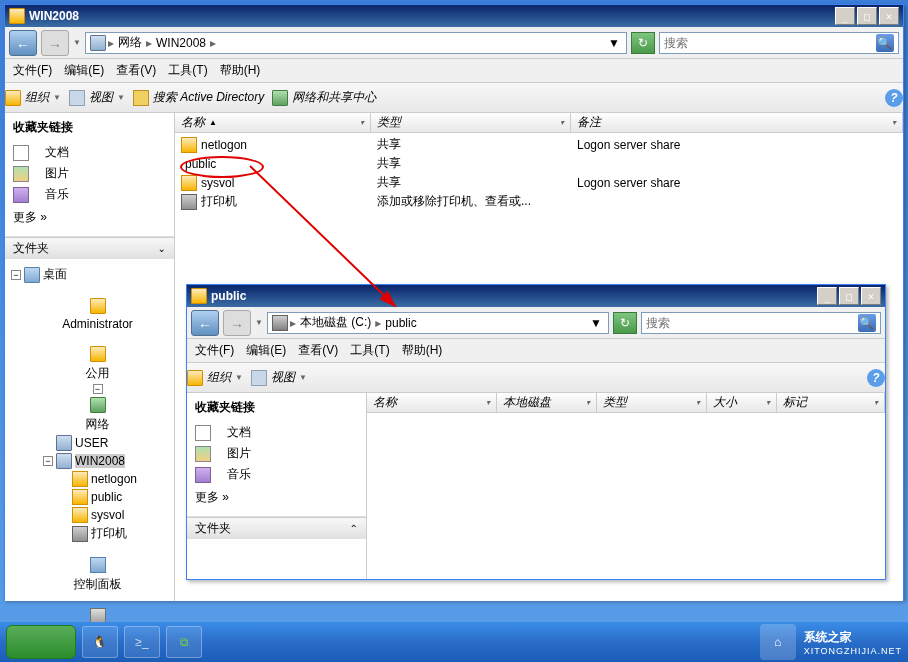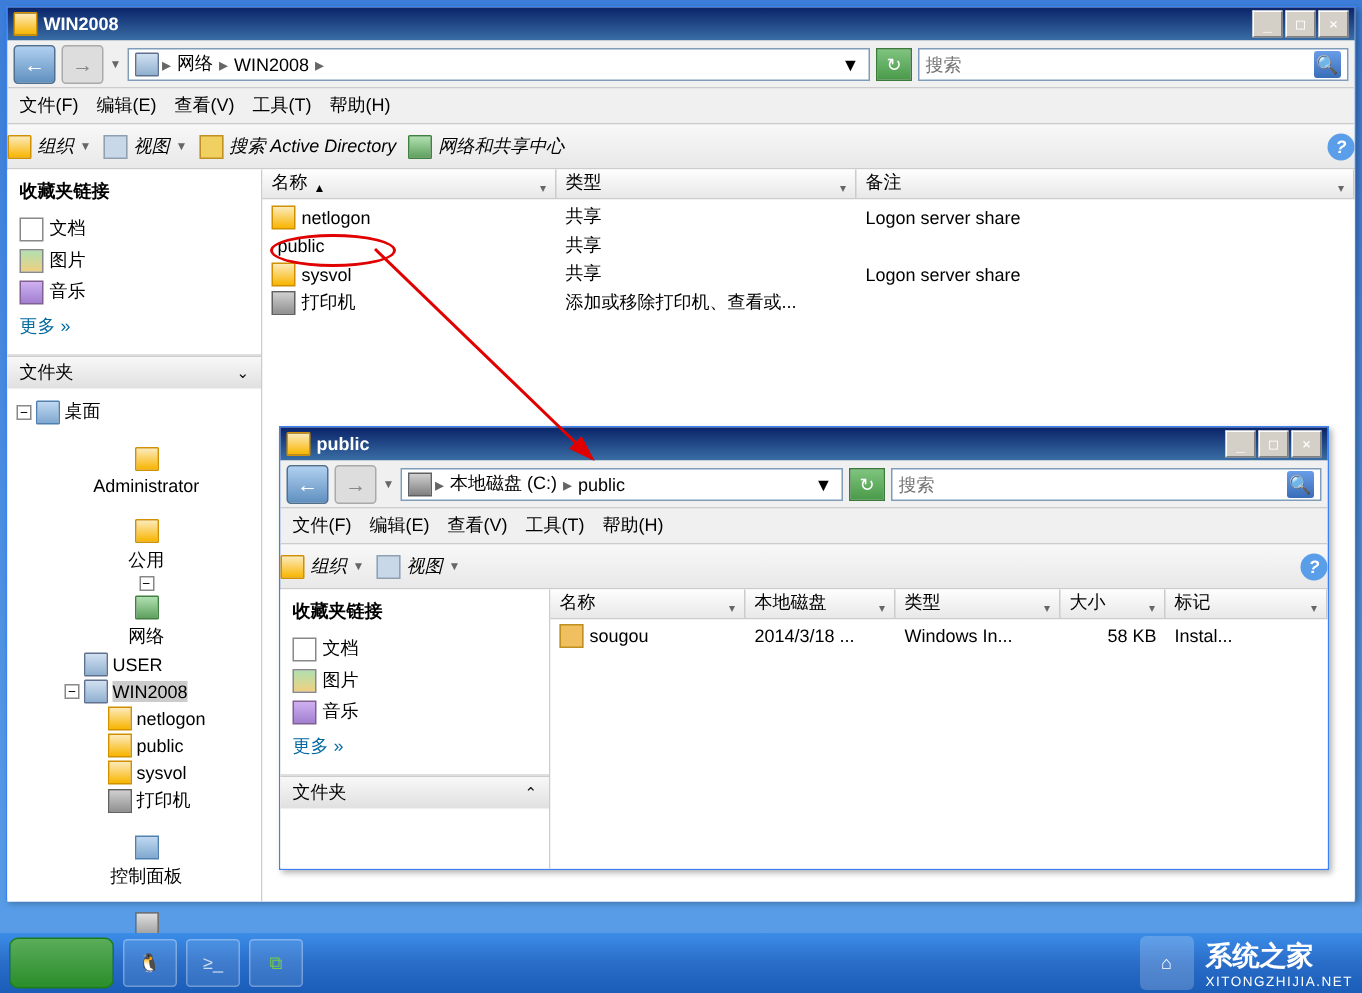--- a/index.html
+++ b/index.html
@@ -15,38 +15,38 @@
 .navbar { height: 32px; background: #f0f0f0; border-bottom: 1px solid #ccc; display: flex; align-items: center; padding: 0 4px; gap: 4px; }
 .nav-btn { width: 28px; height: 26px; border-radius: 3px; display: flex; align-items: center; justify-content: center; cursor: pointer; }
 .nav-back { background: linear-gradient(to bottom, #b0d0f0, #6090c0); border: 1px solid #507090; }
 .nav-fwd { background: #ddd; border: 1px solid #aaa; }
 .nav-arrow { color: #fff; font-size: 14px; }
 .crumb-bar { flex: 1; height: 22px; background: #fff; border: 1px solid #7f9db9; display: flex; align-items: center; padding: 0 4px; gap: 2px; }
 .crumb-text { padding: 0 2px; }
 .crumb-sep { color: #666; }
 .crumb-dropdown { width: 16px; text-align: center; cursor: pointer; }
 .refresh-btn { width: 24px; height: 22px; background: linear-gradient(to bottom, #7fc47f, #4a9a4a); border: 1px solid #3a7a3a; display: flex; align-items: center; justify-content: center; color: #fff; cursor: pointer; }
-.search-box { width: 287px; height: 22px; background: #fff; border: 1px solid #7f9db9; display: flex; align-items: center; padding: 0 4px; }
+.search-box { width: 240px; height: 22px; background: #fff; border: 1px solid #7f9db9; display: flex; align-items: center; padding: 0 4px; }
 .search-input { flex: 1; border: none; outline: none; color: #888; }
 .search-icon { width: 18px; height: 18px; background: linear-gradient(to bottom, #6a9de8, #3a6db8); border-radius: 2px; display: flex; align-items: center; justify-content: center; color: #fff; cursor: pointer; }
 
 .menubar { height: 24px; background: #f0f0f0; border-bottom: 1px solid #ccc; display: flex; align-items: center; padding: 0 8px; gap: 12px; }
 .menu-item { cursor: pointer; }
 
 .toolbar { height: 30px; background: linear-gradient(to bottom, #f8f8f8, #e8e8e8); border-bottom: 1px solid #ccc; display: flex; align-items: center; padding: 0 0; gap: 8px; font-style: italic; }
 .tool-item { display: flex; align-items: center; gap: 4px; cursor: pointer; }
 .tool-dropdown { font-size: 8px; color: #666; }
 .help-icon { margin-left: auto; width: 18px; height: 18px; border-radius: 50%; background: #5a9de8; color: #fff; display: flex; align-items: center; justify-content: center; font-weight: bold; cursor: pointer; }
 
 .body { display: flex; background: #fff; }
 .sidebar { width: 170px; background: #fff; border-right: 1px solid #ccc; }
 .sidebar-section { padding: 6px 8px; border-bottom: 1px solid #e0e0e0; }
 .sidebar-title { font-weight: bold; margin-bottom: 6px; }
-.sidebar-item { display: flex; align-items: center; gap: 4px; padding: 2px 0; cursor: pointer; }
-.sidebar-more { color: #0369a1; cursor: pointer; padding: 4px 0; }
+.sidebar-item { display: flex; align-items: center; gap: 16px; padding: 2px 0; cursor: pointer; }
+.sidebar-more { color: #000000; cursor: pointer; padding: 4px 0; }
 
 .tree { padding: 6px; }
 .tree-item { display: flex; align-items: center; gap: 3px; padding: 1px 0; cursor: pointer; }
 .tree-indent-1 { padding-left: 16px; flex-direction: column; }
 .tree-indent-2 { padding-left: 32px; }
 .tree-indent-3 { padding-left: 48px; }
 .tree-selected { background: #ccc; }
 
 .expander { width: 10px; height: 10px; border: 1px solid #888; display: flex; align-items: center; justify-content: center; font-size: 9px; cursor: pointer; }
 .expander-spacer { width: 10px; height: 10px; }
@@ -60,39 +60,39 @@
 .pic-icon { background: linear-gradient(to bottom, #b0e0b0, #f0d080); border: 1px solid #888; }
 .music-icon { background: linear-gradient(to bottom, #d0b0f0, #a080d0); border: 1px solid #806090; }
 .printer-icon { background: linear-gradient(to bottom, #d0d0d0, #909090); border: 1px solid #606060; }
 .share-icon { background: linear-gradient(to bottom, #fceabb, #f8b500); border: 1px solid #d09000; position: relative; }
 .control-icon { background: linear-gradient(to bottom, #c0d8f0, #80a8d0); border: 1px solid #5080b0; }
 .recycle-icon { background: linear-gradient(to bottom, #e0e0e0, #a0a0a0); border: 1px solid #707070; }
 .disk-icon { background: linear-gradient(to bottom, #d0d0d0, #808080); border: 1px solid #606060; }
 
 .content { flex: 1; display: flex; flex-direction: column; }
 .col-headers { display: flex; height: 20px; background: linear-gradient(to bottom, #fefefe, #e8e8e8); border-bottom: 1px solid #ccc; }
-.col-header { border-right: 1px solid #ccc; padding: 2px 6px; display: flex; align-items: flex-end; gap: 4px; cursor: pointer; }
+.col-header { border-right: 1px solid #ccc; padding: 2px 6px; display: flex; align-items: center; gap: 4px; cursor: pointer; font-style: italic; }
 .col-sort { font-size: 8px; }
 .col-dd { margin-left: auto; font-size: 8px; color: #666; }
 .list-body { flex: 1; background: #fff; padding: 2px 0; overflow: hidden; }
 .list-row { display: flex; padding: 0; }
 .list-cell { padding: 1px 6px; display: flex; align-items: center; gap: 4px; overflow: hidden; white-space: nowrap; }
 
 .folders-toggle { height: 22px; background: linear-gradient(to bottom, #f8f8f8, #e0e0e0); border-top: 1px solid #ccc; display: flex; align-items: center; padding: 0 8px; justify-content: space-between; cursor: pointer; }
 .chevron { font-size: 10px; }
 
 .circled { position: absolute; border: 2px solid #e00000; border-radius: 50%; pointer-events: none; }
 .red-arrow { position: absolute; pointer-events: none; }
 
 .taskbar { position: absolute; bottom: 0; left: 0; right: 0; height: 40px; background: linear-gradient(to bottom, #3b8de8 0%, #2a6dc8 50%, #1a5db8 100%); display: flex; align-items: center; padding: 0 6px; gap: 6px; }
 .start-btn { width: 70px; height: 34px; background: linear-gradient(to bottom, #5aad5a, #2a8d2a); border-radius: 6px; border: 1px solid #1a7d1a; }
 .task-item { width: 36px; height: 32px; background: rgba(255,255,255,0.1); border: 1px solid rgba(255,255,255,0.3); border-radius: 3px; display: flex; align-items: center; justify-content: center; cursor: pointer; }
 .brand { margin-left: auto; display: flex; align-items: center; gap: 8px; color: #fff; }
 .brand-logo { width: 36px; height: 36px; background: rgba(255,255,255,0.2); border-radius: 4px; display: flex; align-items: center; justify-content: center; }
-.brand-text { font-size: 18px; font-weight: bold; }
+.brand-text { font-size: 12px; font-weight: bold; }
 .brand-sub { font-size: 9px; letter-spacing: 1px; }
 </style>
 </head>
 <body>
 
 <div class="window" style="left:4px; top:4px; width:900px; height:596px;">
   <div class="titlebar">
     <span class="titlebar-icon folder-icon"></span>
     <span class="titlebar-text">WIN2008</span>
     <div class="window-controls">
@@ -400,32 +400,20 @@
           </div>
         <div class="col-header" style="width:70px">
             <span>大小</span>
             <span class="col-dd">▾</span>
           </div>
         <div class="col-header" style="flex:1">
             <span>标记</span>
             <span class="col-dd">▾</span>
           </div>
       </div>
-      <div class="list-body">
-        <div class="list-row">
-          <div class="list-cell" style="width:130px">
-              <span class="icon-sm" style="background:#f0c060;border:1px solid #c09020"></span>
-              <span>sougou</span>
-            </div>
-          <div class="list-cell" style="width:100px">2014/3/18 ...</div>
-          <div class="list-cell" style="width:110px">Windows In...</div>
-          <div class="list-cell" style="width:70px;justify-content:flex-end">58 KB</div>
-          <div class="list-cell" style="flex:1">Instal...</div>
-        </div>
-      </div>
     </div>
   </div>
 </div>
 
 <div class="circled" style="left:180px; top:156px; width:84px; height:22px;"></div>
 <svg class="red-arrow" style="left:240px; top:156px; width:170px; height:160px;">
   <defs>
       <marker id="ah" markerWidth="10" markerHeight="10" refX="8" refY="3" orient="auto">
         <path d="M0,0 L0,6 L9,3 z" fill="#e00000"></path>
       </marker>

